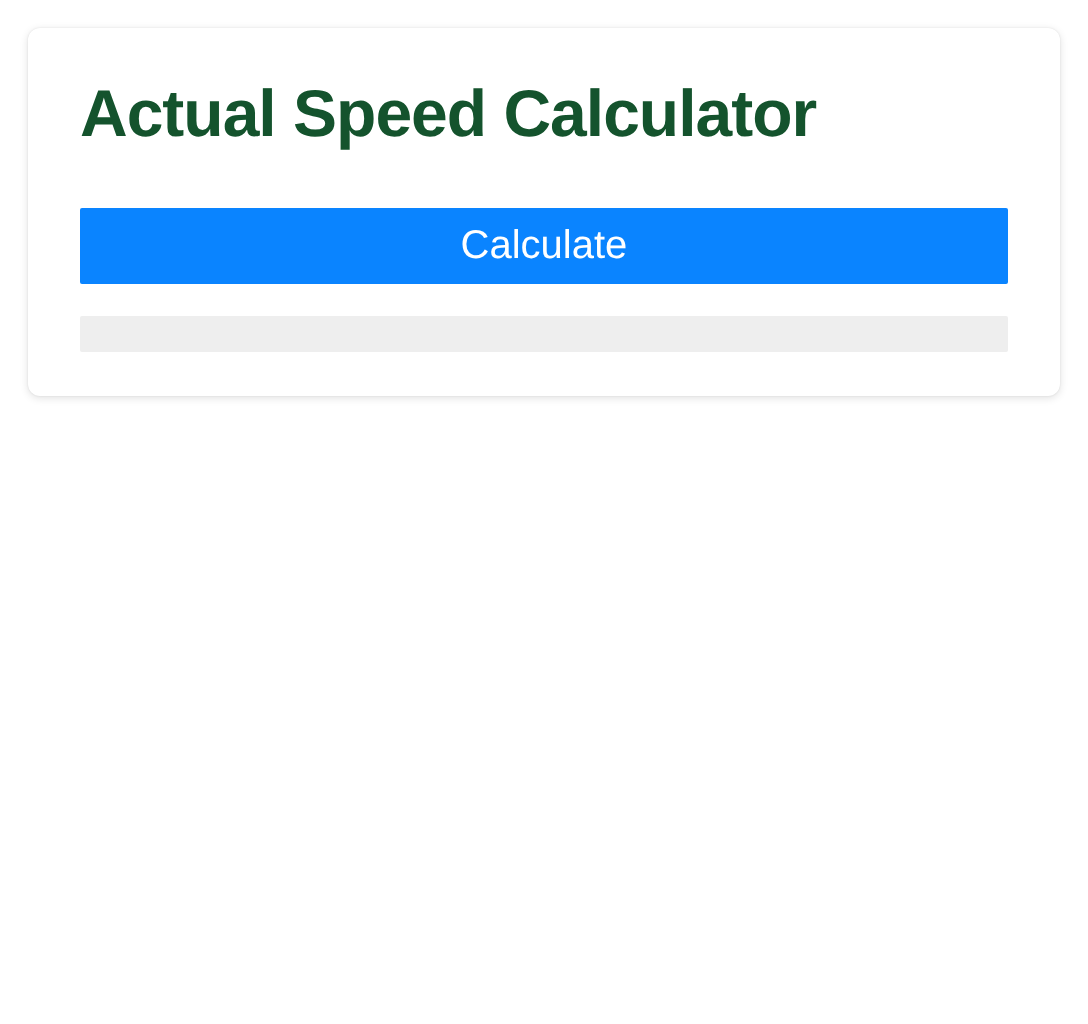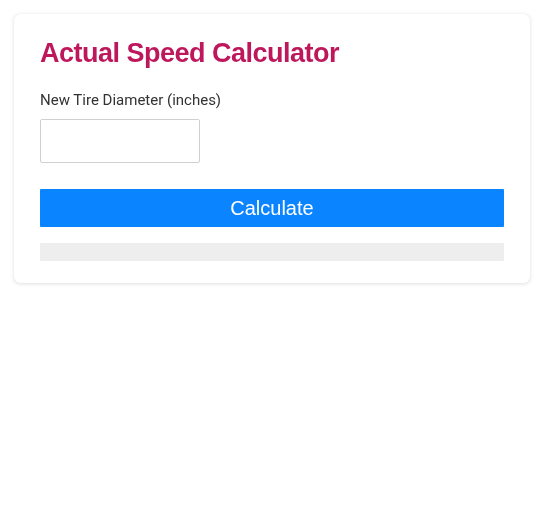--- a/index.html
+++ b/index.html
@@ -14,23 +14,23 @@
       width: 544px;
     }
     .card {
       background: #ffffff;
       border-radius: 6px;
       box-shadow: 0 1px 4px rgba(0,0,0,0.12), 0 0 1px rgba(0,0,0,0.1);
       padding: 24px 26px 22px 26px;
     }
     .title {
       font-family: "Helvetica Neue", Arial, sans-serif;
-      font-size: 27px;
+      font-size: 33px;
       font-weight: 700;
-      color: #be185d;
+      color: #14532d;
       letter-spacing: -0.5px;
       margin-bottom: 22px;
       font-stretch: condensed;
     }
     .form-group {
       margin-bottom: 20px;
     }
     .form-label {
       display: block;
       font-size: 15px;
@@ -67,23 +67,19 @@
       margin-top: 16px;
       border-radius: 1px;
     }
   </style>
 </head>
 <body>
 
 <div class="card">
   <h1 class="title">Actual Speed Calculator</h1>
 
-  <div class="form-group">
-    <label class="form-label">New Tire Diameter (inches)</label>
-    <input type="text" class="text-input" value="" style="">
-  </div>
 
 
 
   <button class="calc-button">Calculate</button>
 
   <div class="result-bar"></div>
 </div>
 
 </body></html>

